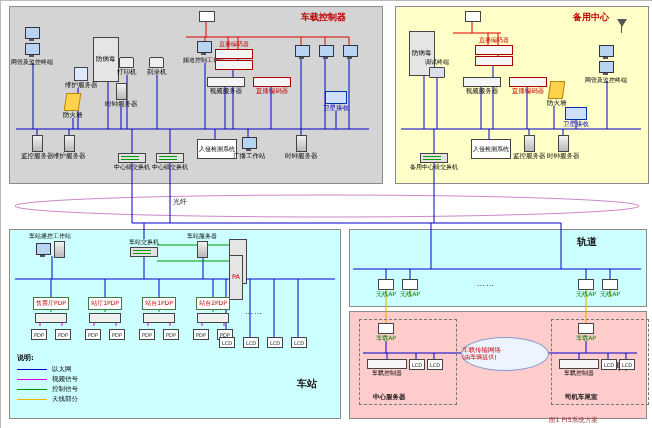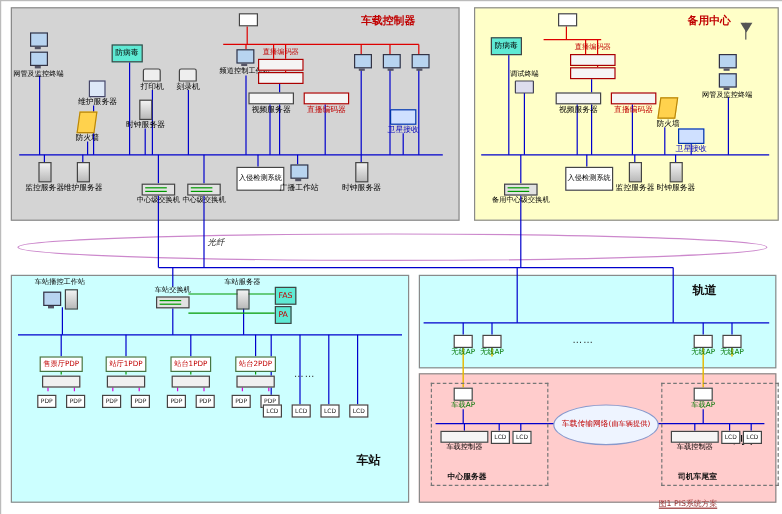--- a/index.html
+++ b/index.html
@@ -15,35 +15,35 @@
   .tower{width:9px;height:15px;background:linear-gradient(#f2f2f2,#b9b9b9);border:1px solid #444;}
   .monitor{width:13px;height:10px;background:#b8d4f0;border:1px solid #334;position:relative;margin-bottom:3px;}
   .monitor::after{content:"";position:absolute;left:3px;bottom:-3px;width:5px;height:2px;background:#556;}
   .switch{width:26px;height:8px;background:#e2e2e2;border:1px solid #444;position:relative;}
   .switch::after{content:"";position:absolute;left:2px;top:2px;width:18px;height:1px;background:#090;box-shadow:0 3px 0 #090;}
   .flat{width:36px;height:8px;background:#f5f5f5;border:1px solid #444;}
   .flat.enc{border-color:#a00;}
   .smallbox{width:14px;height:9px;background:#fff;border:1px solid #444;display:flex;align-items:center;justify-content:center;font-size:5px;color:#222;}
   .bluebox{width:20px;height:11px;background:#cfe0ff;border:1px solid #0033aa;}
   .firewall{width:13px;height:16px;background:#ffd24d;border:1px solid #b8860b;transform:skewX(-8deg);}
-  .labelbox{border:1px solid #444;background:#5eead4;padding:3px 2px;font-size:6.5px;line-height:1.1;white-space:nowrap;}
+  .labelbox{border:1px solid #444;background:#e5e5e5;padding:18px 2px;font-size:6.5px;line-height:1.1;white-space:nowrap;}
   .printer{width:13px;height:9px;background:#eee;border:1px solid #444;border-radius:2px 2px 0 0;}
   .disk{width:12px;height:12px;background:#dde8f8;border:1px solid #446;}
   .laptop{width:14px;height:9px;background:#dde;border:1px solid #445;border-radius:1px;}
   .idsbox{width:36px;height:16px;background:#fff;border:1px solid #444;display:flex;align-items:center;justify-content:center;font-size:6px;text-align:center;line-height:1.1;padding:1px;}
   .pgroup{position:absolute;width:48px;display:flex;flex-direction:column;align-items:center;z-index:2;}
   .pg-label{border:1px solid #447744;background:#fff;padding:1px 2px;font-size:6px;color:#c00000;white-space:nowrap;}
   .pg-flat{width:30px;height:8px;background:#f0f0f0;border:1px solid #444;margin-top:3px;}
   .pg-screens{display:flex;gap:8px;margin-top:6px;}
   .cab{position:absolute;border:1px dashed #777;z-index:2;}
   .cablbl{position:absolute;z-index:2;font-size:6.5px;font-weight:bold;color:#111;}
-  .cloud{position:absolute;z-index:2;border:1px solid #8899cc;border-radius:50%;background:#eef4ff;display:flex;flex-direction:row;align-items:center;justify-content:center;}
+  .cloud{position:absolute;z-index:2;border:1px solid #8899cc;border-radius:50%;background:#eef4ff;display:flex;flex-direction:column;align-items:flex-start;justify-content:center;}
   .bb-label{position:absolute;z-index:2;font-weight:bold;color:#c00000;font-size:9px;text-align:center;}
-  .fiber{position:absolute;z-index:2;font-size:7px;color:#222;font-style:italic;}
-  .caption{position:absolute;z-index:2;font-size:6.5px;color:#993333;text-decoration:underline;}
+  .fiber{position:absolute;z-index:2;font-size:7px;color:#222;}
+  .caption{position:absolute;z-index:2;font-size:6.5px;color:#993333;}
   .legend{position:absolute;z-index:2;left:16px;top:352px;}
   .legend .lt{font-size:7px;font-weight:bold;margin-bottom:2px;}
   .lg-row{display:flex;align-items:center;gap:5px;margin-top:3px;}
   .lg-line{width:30px;height:0;border-top:1.5px solid #000;}
   .ellip{position:absolute;z-index:2;font-size:8px;color:#333;letter-spacing:1px;}
   .ant{width:0;height:0;border-left:5px solid transparent;border-right:5px solid transparent;border-top:8px solid #555;position:relative;}
   .ant::after{content:"";position:absolute;left:-1px;top:-8px;width:1px;height:14px;background:#555;}
 </style>
 </head>
 <body>
@@ -386,20 +386,39 @@
   <div class="node" style="left:242px;top:336px">
       <span class="smallbox">LCD</span>
     </div>
   <div class="node" style="left:266px;top:336px">
       <span class="smallbox">LCD</span>
     </div>
   <div class="node" style="left:290px;top:336px">
       <span class="smallbox">LCD</span>
     </div>
 
+  <div class="legend">
+    <div class="lt">说明:</div>
+    <div class="lg-row">
+      <span class="lg-line" style="border-top-color: rgb(0, 0, 204);"></span>
+      <span class="lbl">以太网</span>
+    </div>
+    <div class="lg-row">
+      <span class="lg-line" style="border-top-color: rgb(221, 0, 221);"></span>
+      <span class="lbl">视频信号</span>
+    </div>
+    <div class="lg-row">
+      <span class="lg-line" style="border-top-color: rgb(0, 153, 0);"></span>
+      <span class="lbl">控制信号</span>
+    </div>
+    <div class="lg-row">
+      <span class="lg-line" style="border-top-color: rgb(230, 184, 0);"></span>
+      <span class="lbl">天线部分</span>
+    </div>
+  </div>
 
   <div class="node" style="left:373px;top:278px;width:24px">
     <span class="smallbox"></span>
     <div class="lbl green" style="font-size:6px">无线AP</div>
   </div>
   <div class="node" style="left:397px;top:278px;width:24px">
     <span class="smallbox"></span>
     <div class="lbl green" style="font-size:6px">无线AP</div>
   </div>
   <div class="ellip" style="left:476px;top:278px">……</div>

